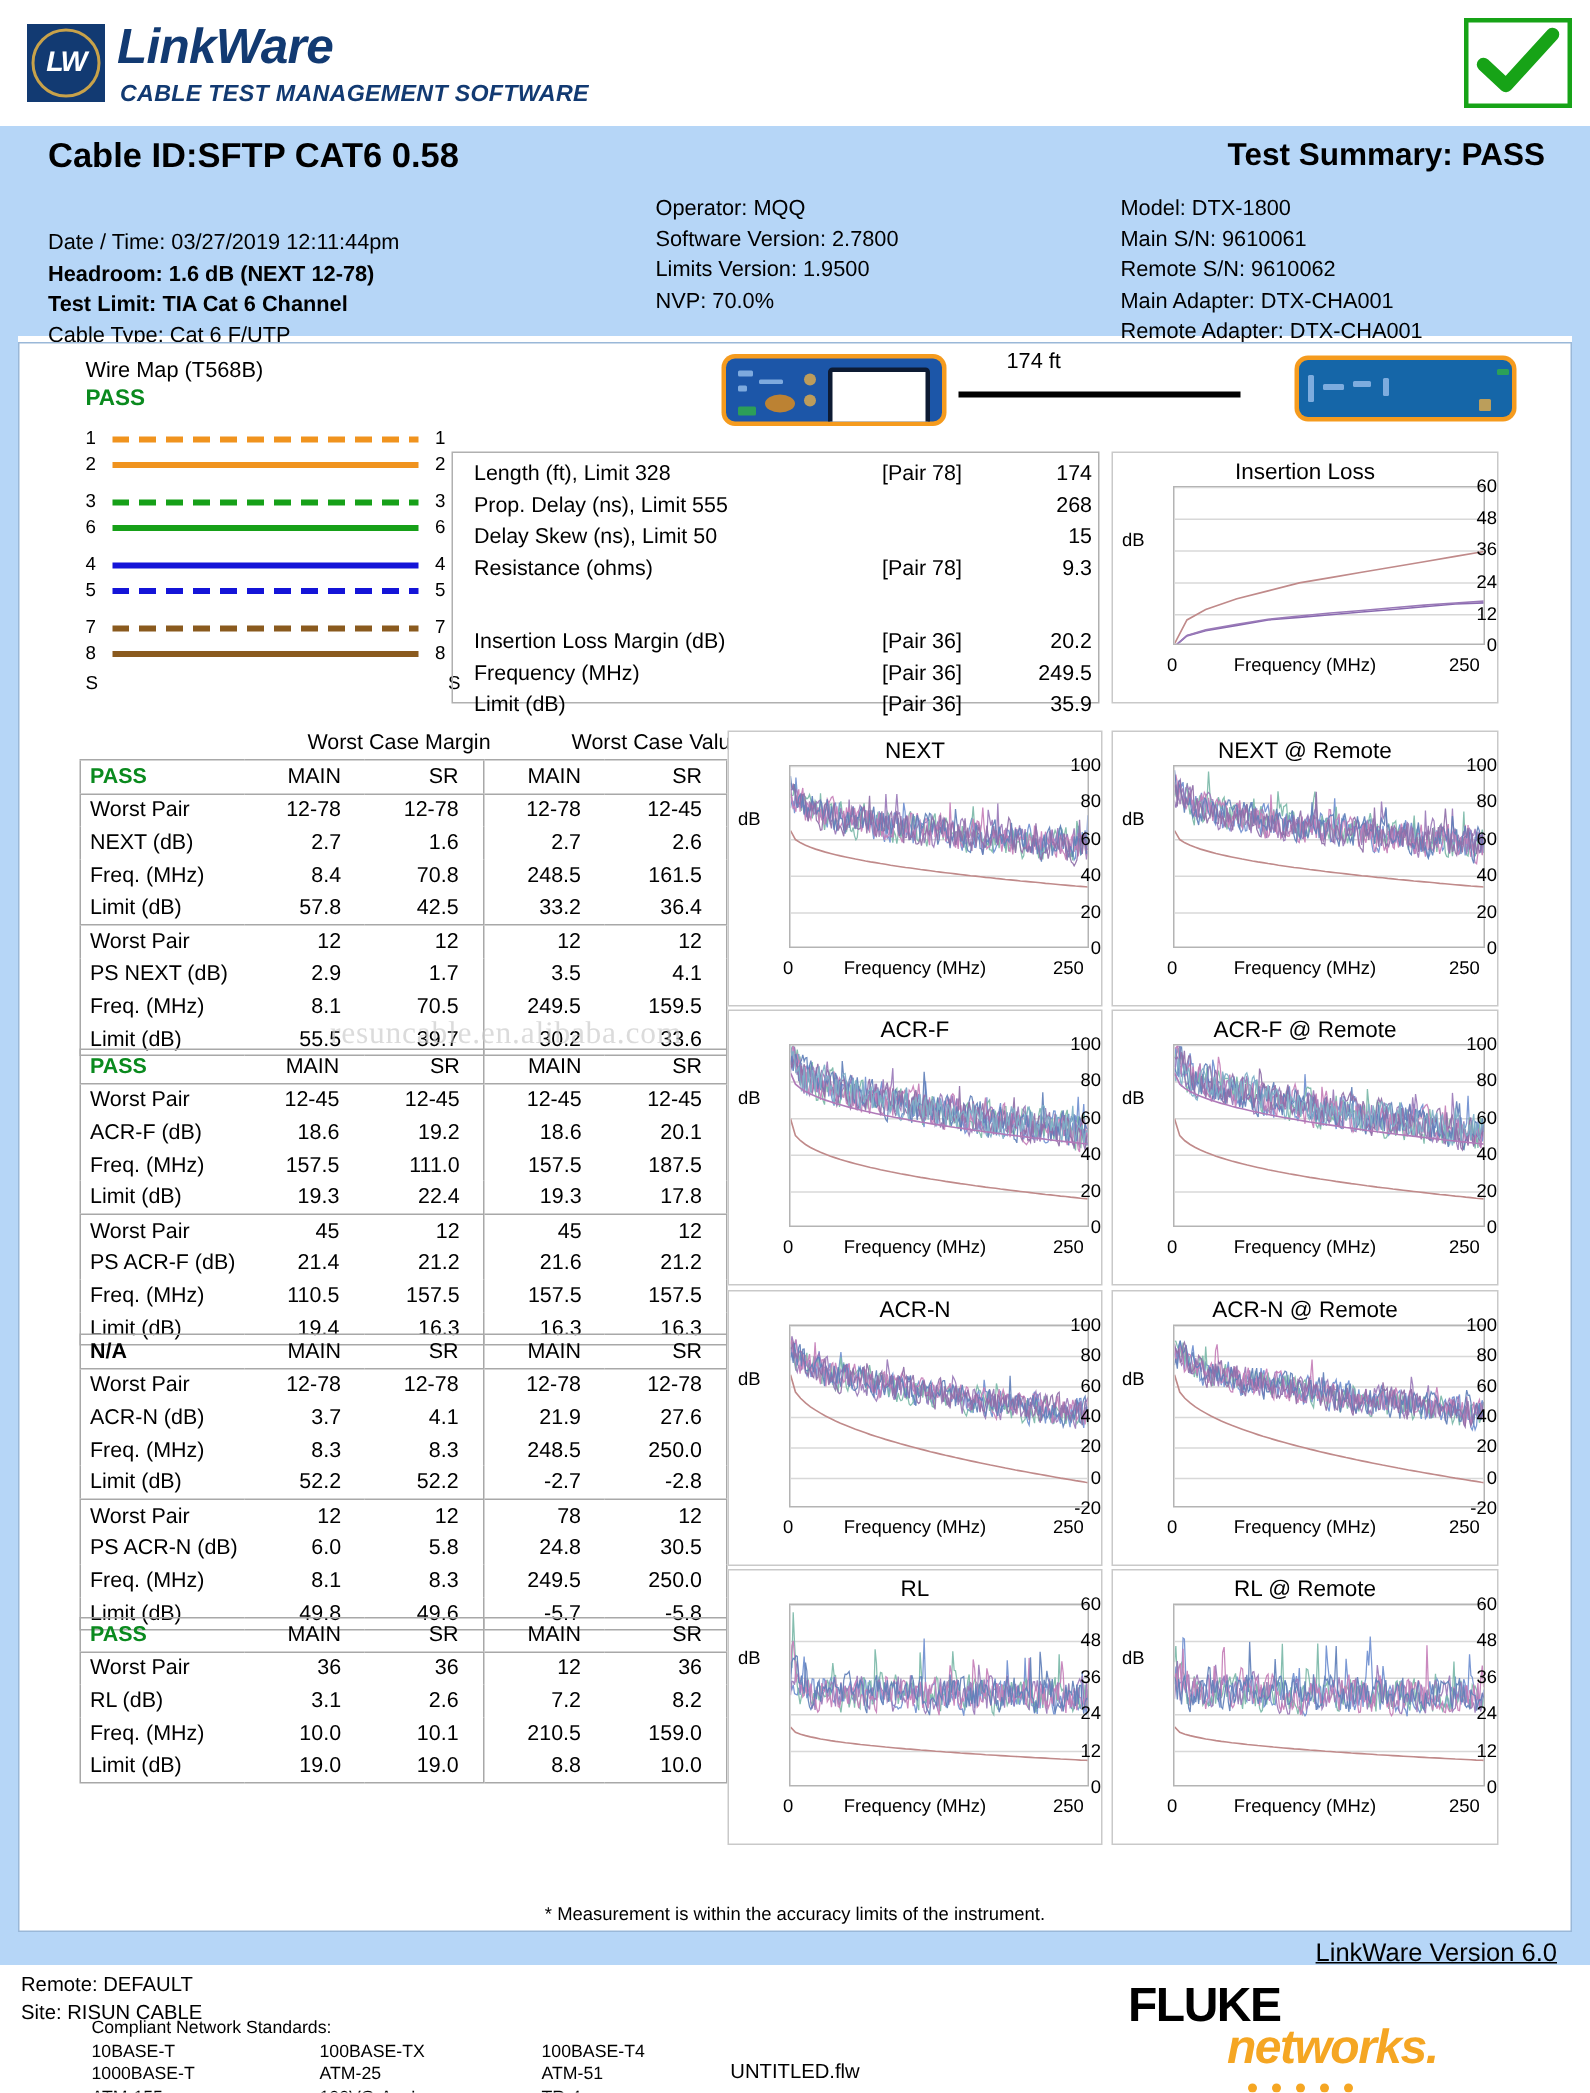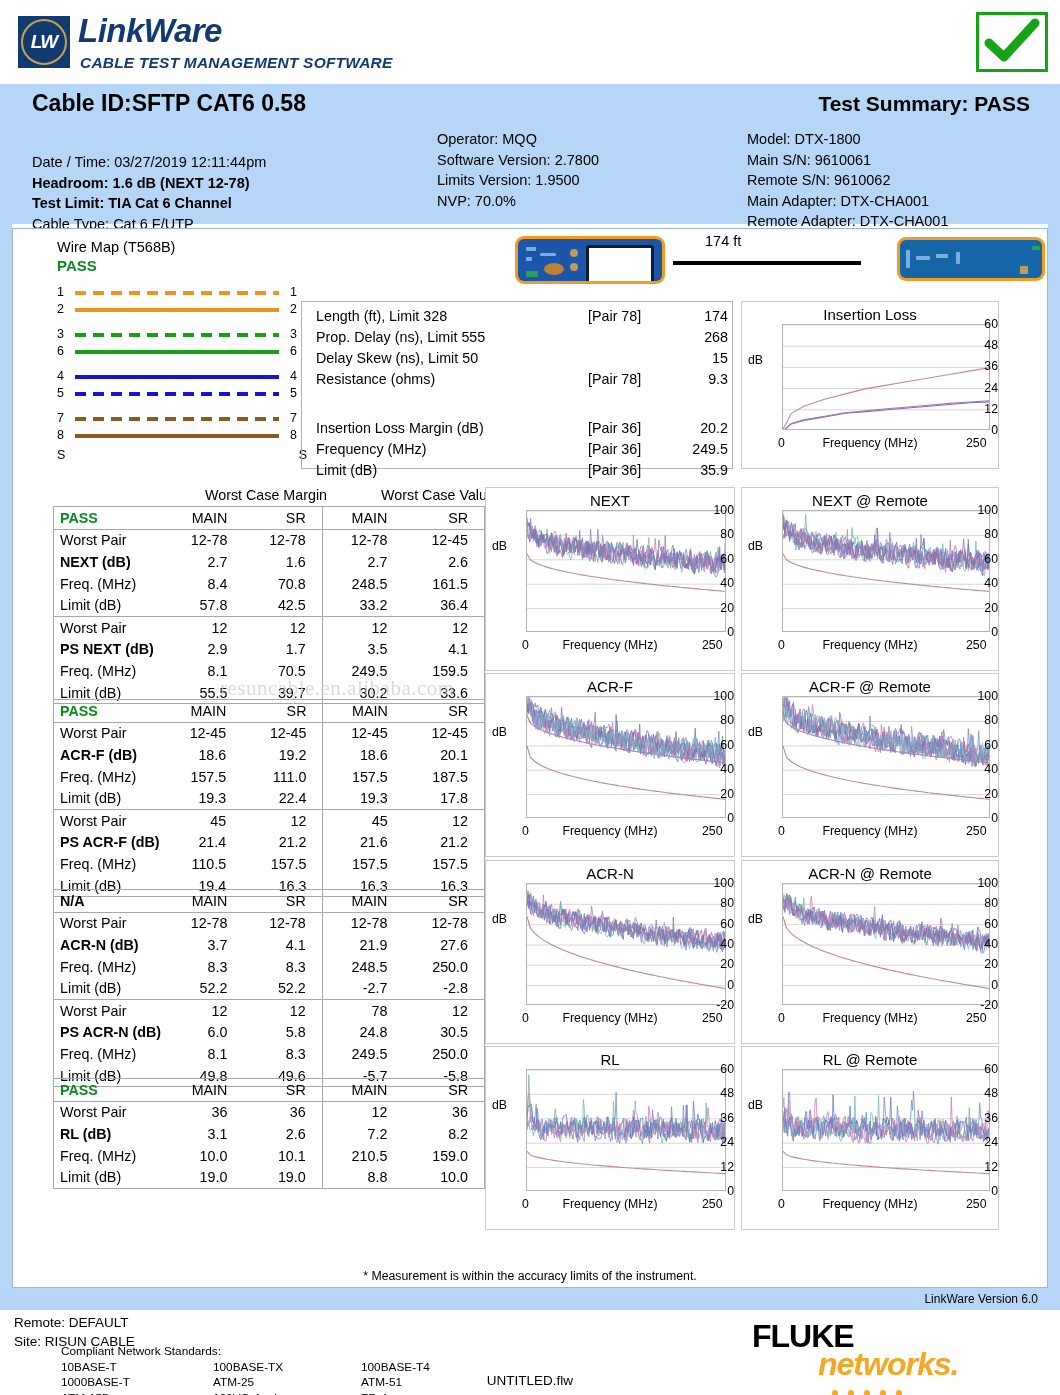--- a/index.html
+++ b/index.html
@@ -85,21 +85,21 @@
   .wm-row .num { position:absolute; font-size: 12.5px; top: 1px; }
   .wm-row .num.l { left: 0; }
   .wm-row .num.r { right: 0; }
   .wm-row .wire { position:absolute; left: 18px; right: 18px; top: 7px; height: 4px; }
   .wm-gap { height: 8px; }
   .wm-s { position: relative; height: 18px; margin-top: 4px; }
   .wm-s span { position:absolute; font-size: 12.5px; }
   .wm-s .l { left: 0; } .wm-s .r { right: 0; }
 
   
-  .devices { position: absolute; left: 492px; top: 2px; width: 540px; height: 60px; }
+  .devices { position: absolute; left: 458px; top: 2px; width: 540px; height: 60px; }
   .dev { position: absolute; border-radius: 9px; background: #f59b1e; padding: 3px; box-sizing: border-box; }
   .dev-inner { width:100%; height:100%; border-radius:6px; background:#1c56a8; position:relative; overflow:hidden;}
   .dev-main { left: 10px; top: 5px; width: 150px; height: 48px; }
   .dev-screen { position:absolute; right: 8px; top: 6px; width: 62px; height: 36px; background:#fff; border:3px solid #0d1b33; border-radius:3px;}
   .dev-remote { right: 0px; top: 6px; width: 148px; height: 44px; }
   .dev-link { position:absolute; left: 168px; top: 30px; width: 188px; height: 4px; background: #000; }
   .dev-len { position:absolute; left: 200px; top: 2px; font-size: 14.5px; }
   .blip { position:absolute; background:#8fb8e8; border-radius:1px; opacity:.85;}
 
   
@@ -126,21 +126,21 @@
     position: absolute; left: 40px; width: 432px;
     border-collapse: collapse; font-size: 14.3px;
   }
   .tbl td { padding: 1px 0 1px 0; height: 19.6px; }
   .tbl .c0 { width: 128px; padding-left: 6px; }
   .tbl .cn { width: 76px; text-align: right; padding-right: 16px; }
   .tbl .sep { border-left: 1px solid #a8a8a8; }
   .tbl .st { font-weight: bold; color: #0a8a1e; }
   .tbl .st.na { color: #000; }
   .tbl .hd { font-weight: normal; text-align: right; padding-right: 16px; }
-  .tbl .bold { font-weight: bold; }
+  .tbl .bold { font-weight: normal; }
   .tbl tr.top td { border-top: 1px solid #a8a8a8; }
   .tbl tr.btm td { border-bottom: 1px solid #a8a8a8; }
   .tbl-outer { border-left: 1px solid #a8a8a8; border-right: 1px solid #a8a8a8; }
 
   
   .stds { position: absolute; left: 48px; width: 430px; font-size: 11.8px; line-height: 15.5px; }
   .stds .t { margin-bottom: 0px; }
   .stds-row { position: relative; height: 15.5px; }
   .stds-row .a { position: absolute; left: 0; }
   .stds-row .b { position: absolute; left: 152px; }
@@ -157,21 +157,21 @@
   .chart .ytick { position:absolute; right: 0; font-size: 12.3px; text-align: right; transform: translateY(-50%); }
   .chart .xlab { position:absolute; left:0; right:0; text-align:center; font-size: 12.3px; }
   .chart .xtick { position:absolute; font-size: 12.3px; }
   .chart svg { display:block; }
 
   
   .footnote {
     position: absolute; left: 0; right: 0; top: 1268px;
     text-align: center; font-size: 12.3px;
   }
-  .lw-ver { position:absolute; right: 22px; top: 1292px; font-size: 12px; }
+  .lw-ver { position:absolute; right: 22px; top: 1292px; font-size: 17px; text-decoration: underline; }
   .proj { position:absolute; left: 14px; top: 1313px; font-size: 13.5px; line-height: 19px; }
   .filename { position:absolute; left:0; right:0; top: 1373px; text-align:center; font-size: 13.5px; }
   .fluke { position:absolute; left: 740px; top: 1318px; width: 270px; height: 76px; }
   .fluke .f1 { position:absolute; left: 12px; top: 0; font-size: 32px; font-weight: bold; letter-spacing: -1px; }
   .fluke .f2 { position:absolute; left: 78px; top: 28px; font-size: 32px; font-weight: bold; font-style: italic; color: #f5a623; letter-spacing: -1px; }
   .fluke .dots { position:absolute; left: 92px; top: 64px; }
   .fluke .dots i { display:inline-block; width:6px; height:6px; border-radius:50%; background:#f5a623; margin-right:10px; }
 
   .watermark {
     position:absolute; left: 220px; top: 676px;

